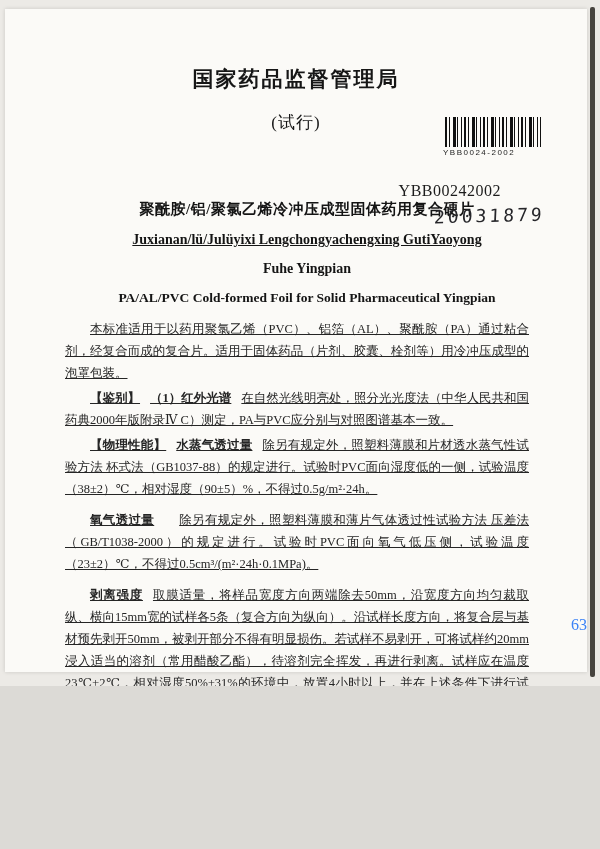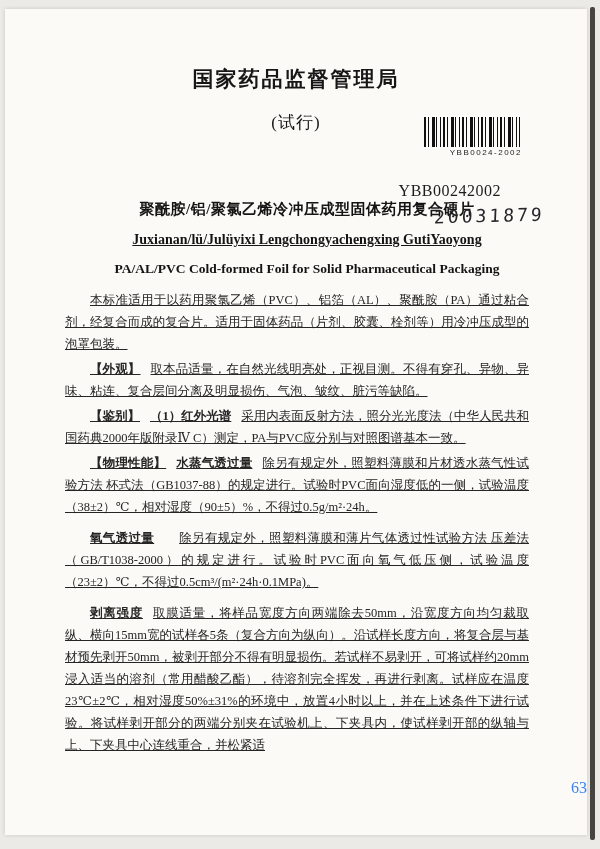--- a/index.html
+++ b/index.html
@@ -3,21 +3,21 @@
 <meta charset="utf-8">
 <style>
   * { margin:0; padding:0; box-sizing:border-box; }
   html,body { width:600px; height:849px; }
   body {
     font-family:"Liberation Serif","DejaVu Serif",serif;
     background:#dcdad6;
     overflow:hidden;
   }
   .scan {
-    position:relative; width:600px; height:849px;
+    position:relative; width:600px; height:686px;
     background:#eceae6; overflow:hidden;
   }
   .sheet {
     position:absolute; left:5px; top:9px; right:13px; bottom:14px;
     background:#fbfaf7;
     box-shadow:0 0 4px rgba(0,0,0,.15);
   }
   .edge-right {
     position:absolute; right:5px; top:7px; bottom:9px; width:5px;
     background:#47443f; border-radius:2px;
@@ -28,21 +28,21 @@
   .h-agency {
     font-size:21px; font-weight:bold; letter-spacing:2px;
   }
   .h-standard {
     font-size:21px; font-weight:bold; letter-spacing:1px; margin-top:11px;
   }
   .h-trial { font-size:17px; margin-top:18px; letter-spacing:1px; }
 
   
   .code-block {
-    position:absolute; top:108px; right:65px; width:100px; text-align:right;
+    position:absolute; top:108px; right:44px; width:100px; text-align:left;
   }
   .barcode {
     width:96px; height:30px; margin:0 auto;
     background-image:repeating-linear-gradient(90deg,
       #101010 0px,#101010 2px,
       #fbfaf7 2px,#fbfaf7 4px,
       #101010 4px,#101010 5px,
       #fbfaf7 5px,#fbfaf7 8px,
       #101010 8px,#101010 11px,
       #fbfaf7 11px,#fbfaf7 12px,
@@ -106,30 +106,30 @@
       <div class="barcode"></div>
       <div class="barcode-label">YBB0024-2002</div>
     </div>
 
     <div class="std-code">YBB00242002</div>
     <div class="stamp">20031879</div>
 
     <div class="product">
       <div class="p-zh">聚酰胺/铝/聚氯乙烯冷冲压成型固体药用复合硬片</div>
       <div class="p-py1">Juxianan/lü/Julüyixi Lengchongyachengxing GutiYaoyong</div>
-      <div class="p-en">PA/AL/PVC Cold-formed Foil for Solid Pharmaceutical Packaging</div>
+      <div class="p-py2">Fuhe Yingpian</div>
+      <div class="p-en">PA/AL/PVC Cold-formed Foil for Solid Pharmaceutical Yingpian</div>
     </div>
 
     <div class="doc-body">
 
       <p><span>本标准适用于以药用聚氯乙烯（PVC）、铝箔（AL）、聚酰胺（PA）通过粘合剂，经复合而成的复合片。适用于固体药品（片剂、胶囊、栓剂等）用冷冲压成型的泡罩包装。</span></p>
 
-      <p><span class="lbl lbl-after">【外观】</span><span>取本品适量，在自然光线明亮处，正视目测。不得有穿孔、异物、异味、粘连、复合层间分离及明显损伤、气泡、皱纹、脏污等缺陷。</span></p>
 
-      <p><span class="lbl lbl-after">【鉴别】</span><span class="lbl lbl-after">（1）红外光谱</span><span>采用内表面反射方法，照分光光度法（中华人民共和国药典2000年版附录Ⅳ C）测定，PA与PVC应分别与对照图谱基本一致。</span></p>
+      <p><span class="lbl lbl-after">【鉴别】</span><span class="lbl lbl-after">（1）红外光谱</span><span>在自然光线明亮处，照分光光度法（中华人民共和国药典2000年版附录Ⅳ C）测定，PA与PVC应分别与对照图谱基本一致。</span></p>
 
       <p><span class="lbl lbl-after">【物理性能】</span><span class="lbl lbl-after">水蒸气透过量</span><span>除另有规定外，照塑料薄膜和片材透水蒸气性试验方法 杯式法（GB1037-88）的规定进行。试验时PVC面向湿度低的一侧，试验温度（38±2）℃，相对湿度（90±5）%，不得过0.5g/m²·24h。</span></p>
 
       <p class="gap"><span class="lbl lbl-wide">氧气透过量</span><span>除另有规定外，照塑料薄膜和薄片气体透过性试验方法 压差法（GB/T1038-2000）的规定进行。试验时PVC面向氧气低压侧，试验温度（23±2）℃，不得过0.5cm³/(m²·24h·0.1MPa)。</span></p>
 
       <p class="gap"><span class="lbl lbl-after">剥离强度</span><span>取膜适量，将样品宽度方向两端除去50mm，沿宽度方向均匀裁取纵、横向15mm宽的试样各5条（复合方向为纵向）。沿试样长度方向，将复合层与基材预先剥开50mm，被剥开部分不得有明显损伤。若试样不易剥开，可将试样约20mm浸入适当的溶剂（常用醋酸乙酯），待溶剂完全挥发，再进行剥离。试样应在温度23℃±2℃，相对湿度50%±31%的环境中，放置4小时以上，并在上述条件下进行试验。将试样剥开部分的两端分别夹在试验机上、下夹具内，使试样剥开部的纵轴与上、下夹具中心连线重合，并松紧适</span></p>
 
     </div>
 
     <div class="page-number">63</div>

